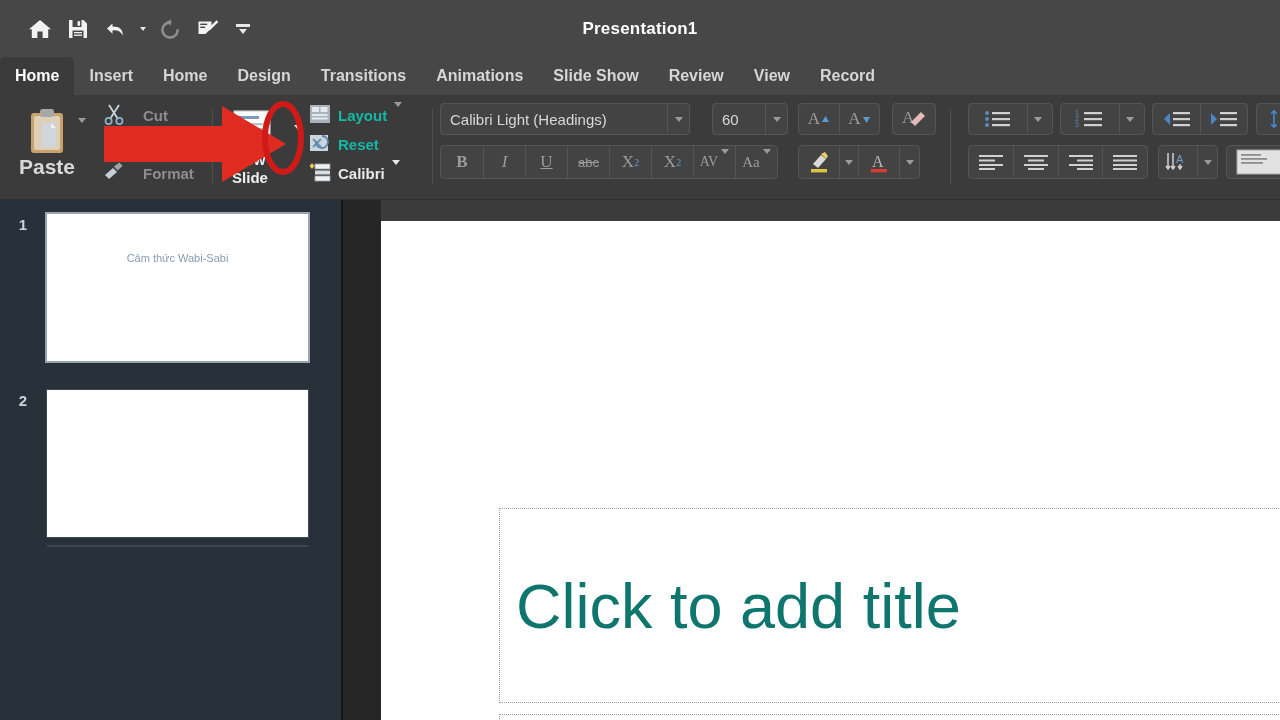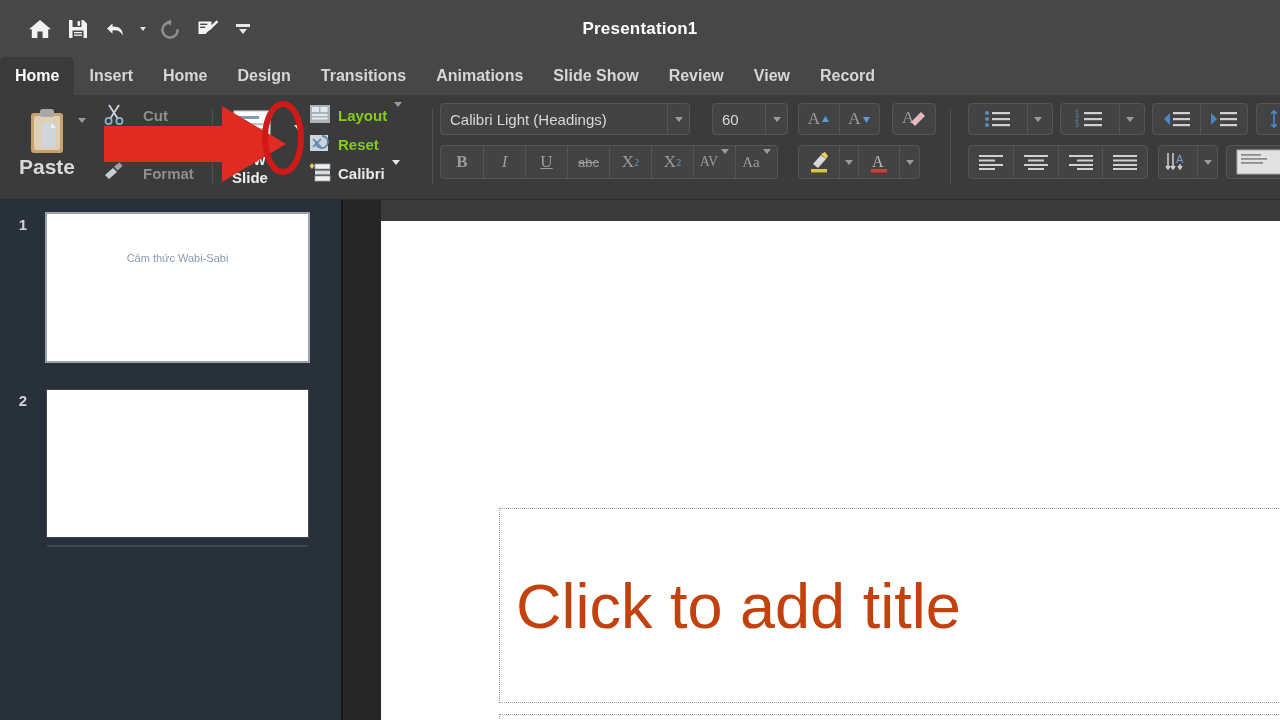--- a/index.html
+++ b/index.html
@@ -120,21 +120,21 @@
     border-radius: 3px;
   }
 
   
   .lrs-grp { left: 306px; width: 125px; }
   .lrs-row {
     position: absolute; left: 0; height: 29px;
     display: flex; align-items: center; gap: 7px;
     padding: 0 3px; border-radius: 3px;
   }
-  .lrs-row .lbl { color: #84cc16; font-size: 15px; font-weight: bold; }
+  .lrs-row .lbl { color: #14b8a6; font-size: 15px; font-weight: bold; }
   .lrs-row .lbl.bright { color: #e9e9e9; }
 
   
   .font-grp { left: 440px; width: 500px; }
   .fontname-box {
     position: absolute; left: 0; top: 8px; width: 250px; height: 32px;
     background: #434343; border: 1px solid #565656; border-radius: 4px;
     display: flex; align-items: center;
   }
   .fontname-text {
@@ -246,21 +246,21 @@
   .canvas {
     position: absolute; left: 381px; top: 221px;
     width: 899px; height: 499px; background: #ffffff;
   }
   .ph {
     position: absolute; border: 1px dotted #9a9a9a;
     display: flex; align-items: center;
   }
   .ph-title { left: 118px; top: 287px; width: 900px; height: 195px; }
   .ph-title .txt {
-    padding-left: 16px; font-size: 63px; color: #c2410c;
+    padding-left: 16px; font-size: 63px; color: #0f766e;
     font-family: "Liberation Sans", sans-serif; white-space: nowrap;
   }
   .ph-body { left: 118px; top: 493px; width: 900px; height: 227px; }
 
   
   .annot { position: absolute; pointer-events: none; }
   .arrow { left: 104px; top: 104px; }
   .circle-annot { left: 261px; top: 99px; }
 </style>
 </head>

